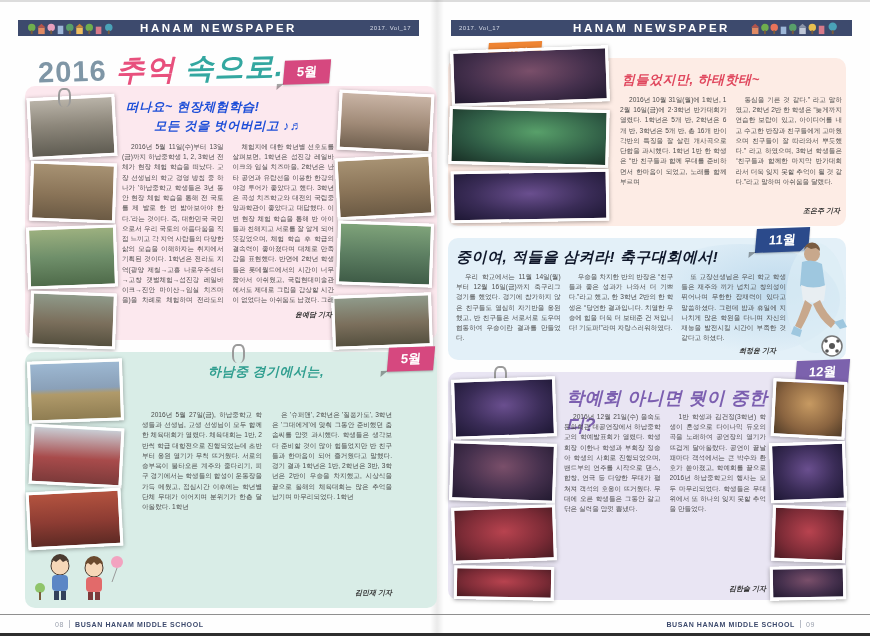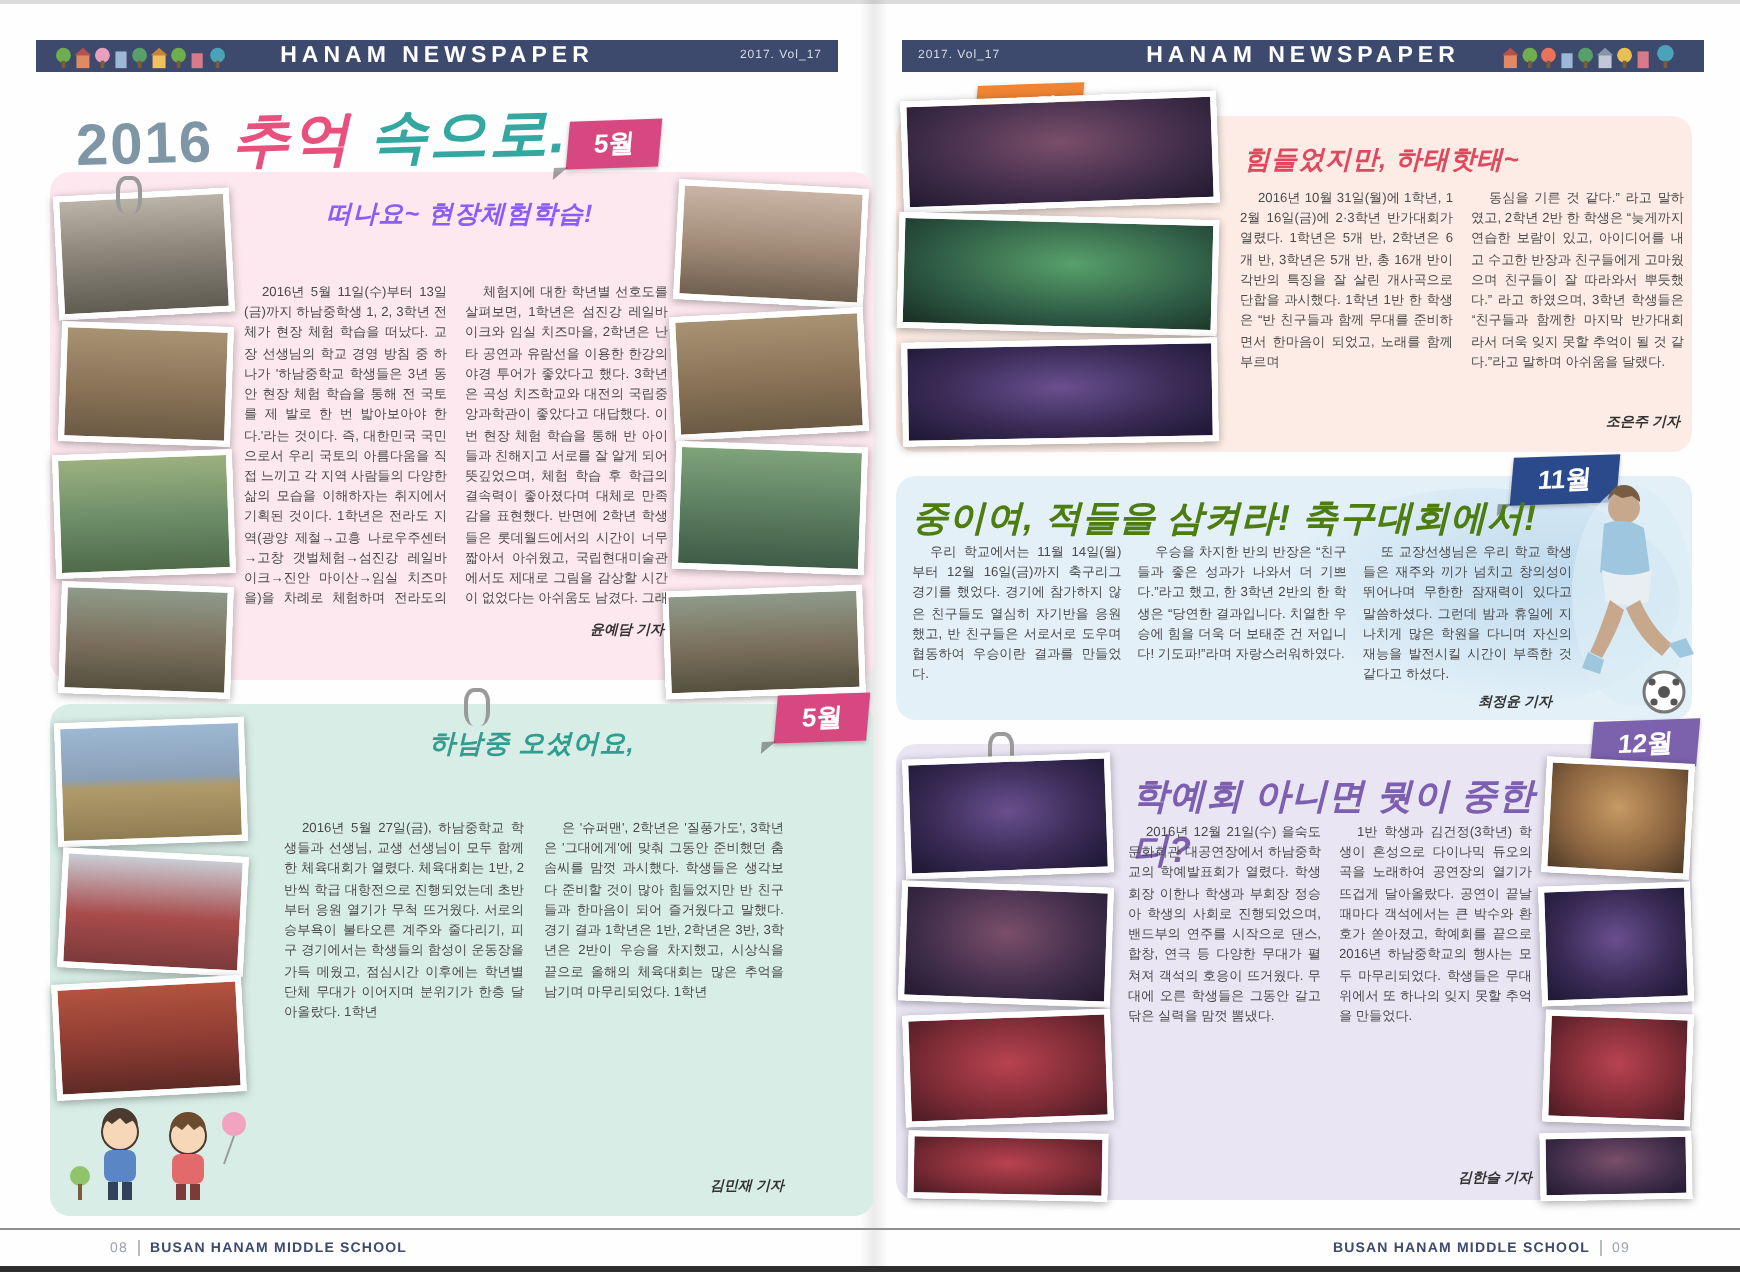--- a/index.html
+++ b/index.html
@@ -141,22 +141,23 @@
   <div class="clip" style="left:58px;top:88px;"></div>
   <div class="p ph-class" style="left:30px;top:162px;width:86px;height:60px;transform:rotate(2deg);"></div>
   <div class="p ph-green" style="left:27px;top:226px;width:90px;height:62px;transform:rotate(-2deg);"></div>
   <div class="p ph-hanok" style="left:30px;top:292px;width:86px;height:56px;transform:rotate(2deg);"></div>
 
   <div class="p ph-crowd" style="left:338px;top:92px;width:95px;height:60px;transform:rotate(3deg);"></div>
   <div class="p ph-class" style="left:336px;top:156px;width:97px;height:62px;transform:rotate(-3deg);"></div>
   <div class="p ph-raft" style="left:337px;top:222px;width:96px;height:64px;transform:rotate(2deg);"></div>
   <div class="p ph-hanok" style="left:332px;top:294px;width:100px;height:54px;transform:rotate(-2deg);"></div>
 
-  <div class="headline" style="left:126px;top:98px;width:208px;text-align:center;color:#8b5cf6;font-size:12.5px;">
+  <div class="headline" style="left:126px;top:98px;width:208px;color:#1d4ed8;font-size:12.5px;">
     <div>떠나요~ 현장체험학습!</div>
+    <div class="hl-indent">모든 것을 벗어버리고 ♪♬</div>
   </div>
   <div class="cols" style="left:122px;top:142px;width:212px;height:162px;gap:9px;">
     <div class="col">2016년 5월 11일(수)부터 13일(금)까지 하남중학생 1, 2, 3학년 전체가 현장 체험 학습을 떠났다. 교장 선생님의 학교 경영 방침 중 하나가 '하남중학교 학생들은 3년 동안 현장 체험 학습을 통해 전 국토를 제 발로 한 번 밟아보아야 한다.'라는 것이다. 즉, 대한민국 국민으로서 우리 국토의 아름다움을 직접 느끼고 각 지역 사람들의 다양한 삶의 모습을 이해하자는 취지에서 기획된 것이다. 1학년은 전라도 지역(광양 제철→고흥 나로우주센터→고창 갯벌체험→섬진강 레일바이크→진안 마이산→임실 치즈마을)을 차례로 체험하며 전라도의 매력을 한껏 느꼈다.</div>
     <div class="col">체험지에 대한 학년별 선호도를 살펴보면, 1학년은 섬진강 레일바이크와 임실 치즈마을, 2학년은 난타 공연과 유람선을 이용한 한강의 야경 투어가 좋았다고 했다. 3학년은 곡성 치즈학교와 대전의 국립중앙과학관이 좋았다고 대답했다. 이번 현장 체험 학습을 통해 반 아이들과 친해지고 서로를 잘 알게 되어 뜻깊었으며, 체험 학습 후 학급의 결속력이 좋아졌다며 대체로 만족감을 표현했다. 반면에 2학년 학생들은 롯데월드에서의 시간이 너무 짧아서 아쉬웠고, 국립현대미술관에서도 제대로 그림을 감상할 시간이 없었다는 아쉬움도 남겼다. 그래도 학생들에게 이번 체험학습은 즐거운 현장 체험이었다고 입을 모았다.</div>
   </div>
   <div class="byline" style="left:232px;top:310px;width:100px;">윤예담 기자</div>
 
   <div class="sec sec2"></div>
   <div class="badge badge-pink" style="left:388px;top:347px;">5월</div>
   <div class="clip" style="left:232px;top:344px;"></div>
@@ -175,21 +176,21 @@
     <rect x="54" y="25" width="16" height="15" rx="4" fill="#e26a6a"></rect>
     <rect x="56" y="40" width="5" height="8" fill="#7c3a3a"></rect>
       <rect x="63" y="40" width="5" height="8" fill="#7c3a3a"></rect>
     <circle cx="85" cy="10" r="6" fill="#f2a3c0"></circle>
       <line x1="85" y1="16" x2="80" y2="30" stroke="#9a9a9a" stroke-width="1"></line>
     <circle cx="8" cy="36" r="5" fill="#8fc46a"></circle>
       <rect x="7" y="40" width="2" height="8" fill="#7a5c3a"></rect>
   </svg>
 
   <div class="headline" style="left:140px;top:362px;width:252px;text-align:center;color:#2f9e8f;font-size:13px;">
-    <div>하남중 오셨어요,</div>
+    <div>하남중 경기에서는,</div>
   </div>
   <div class="cols" style="left:142px;top:410px;width:250px;height:172px;gap:10px;">
     <div class="col">2016년 5월 27일(금), 하남중학교 학생들과 선생님, 교생 선생님이 모두 함께한 체육대회가 열렸다. 체육대회는 1반, 2반씩 학급 대항전으로 진행되었는데 초반부터 응원 열기가 무척 뜨거웠다. 서로의 승부욕이 불타오른 계주와 줄다리기, 피구 경기에서는 학생들의 함성이 운동장을 가득 메웠고, 점심시간 이후에는 학년별 단체 무대가 이어지며 분위기가 한층 달아올랐다. 1학년</div>
     <div class="col">은 '슈퍼맨', 2학년은 '질풍가도', 3학년은 '그대에게'에 맞춰 그동안 준비했던 춤솜씨를 맘껏 과시했다. 학생들은 생각보다 준비할 것이 많아 힘들었지만 반 친구들과 한마음이 되어 즐거웠다고 말했다. 경기 결과 1학년은 1반, 2학년은 3반, 3학년은 2반이 우승을 차지했고, 시상식을 끝으로 올해의 체육대회는 많은 추억을 남기며 마무리되었다. 1학년</div>
   </div>
   <div class="byline" style="left:282px;top:588px;width:110px;">김민재 기자</div>
 
   <div class="sec sec3"></div>
   <div class="badge badge-orange" style="left:488px;top:42px;">10월</div>
 
@@ -201,21 +202,21 @@
   <div class="cols" style="left:620px;top:95px;width:222px;height:108px;gap:9px;">
     <div class="col">2016년 10월 31일(월)에 1학년, 12월 16일(금)에 2·3학년 반가대회가 열렸다. 1학년은 5개 반, 2학년은 6개 반, 3학년은 5개 반, 총 16개 반이 각반의 특징을 잘 살린 개사곡으로 단합을 과시했다. 1학년 1반 한 학생은 “반 친구들과 함께 무대를 준비하면서 한마음이 되었고, 노래를 함께 부르며</div>
     <div class="col">동심을 기른 것 같다.” 라고 말하였고, 2학년 2반 한 학생은 “늦게까지 연습한 보람이 있고, 아이디어를 내고 수고한 반장과 친구들에게 고마웠으며 친구들이 잘 따라와서 뿌듯했다.” 라고 하였으며, 3학년 학생들은 “친구들과 함께한 마지막 반가대회라서 더욱 잊지 못할 추억이 될 것 같다.”라고 말하며 아쉬움을 달랬다.</div>
   </div>
   <div class="byline" style="left:752px;top:206px;width:88px;">조은주 기자</div>
 
   <div class="sec sec4"></div>
   <div class="swoosh"></div>
   <div class="badge badge-navy" style="left:756px;top:228px;">11월</div>
 
-  <div class="headline" style="left:456px;top:246px;width:330px;color:#4d7c0f;font-size:18px;">중이여, 적들을 삼켜라! 축구대회에서!</div>
+  <div class="headline" style="left:456px;top:246px;width:330px;color:#0f172a;font-size:15px;">중이여, 적들을 삼켜라! 축구대회에서!</div>
   <div class="cols" style="left:456px;top:272px;width:330px;height:72px;gap:8px;">
     <div class="col">우리 학교에서는 11월 14일(월)부터 12월 16일(금)까지 축구리그 경기를 했었다. 경기에 참가하지 않은 친구들도 열심히 자기반을 응원했고, 반 친구들은 서로서로 도우며 협동하여 우승이란 결과를 만들었다.</div>
     <div class="col">우승을 차지한 반의 반장은 “친구들과 좋은 성과가 나와서 더 기쁘다.”라고 했고, 한 3학년 2반의 한 학생은 “당연한 결과입니다. 치열한 우승에 힘을 더욱 더 보태준 건 저입니다! 기도파!”라며 자랑스러워하였다.</div>
     <div class="col">또 교장선생님은 우리 학교 학생들은 재주와 끼가 넘치고 창의성이 뛰어나며 무한한 잠재력이 있다고 말씀하셨다. 그런데 밤과 휴일에 지나치게 많은 학원을 다니며 자신의 재능을 발전시킬 시간이 부족한 것 같다고 하셨다.</div>
   </div>
   <div class="byline" style="left:676px;top:346px;width:100px;">최정윤 기자</div>
   <svg style="position:absolute;left:782px;top:238px;" width="66" height="122" viewBox="0 0 66 122">
     <ellipse cx="34" cy="60" rx="30" ry="55" fill="#dcecf5" opacity="0.7"></ellipse>
     <circle cx="30" cy="16" r="8" fill="#c8a88c"></circle>
     <path d="M22,12 a8 8 0 0 1 16,1 l-4,-3 -5,1 -4,-2 z" fill="#7a5c42"></path>

